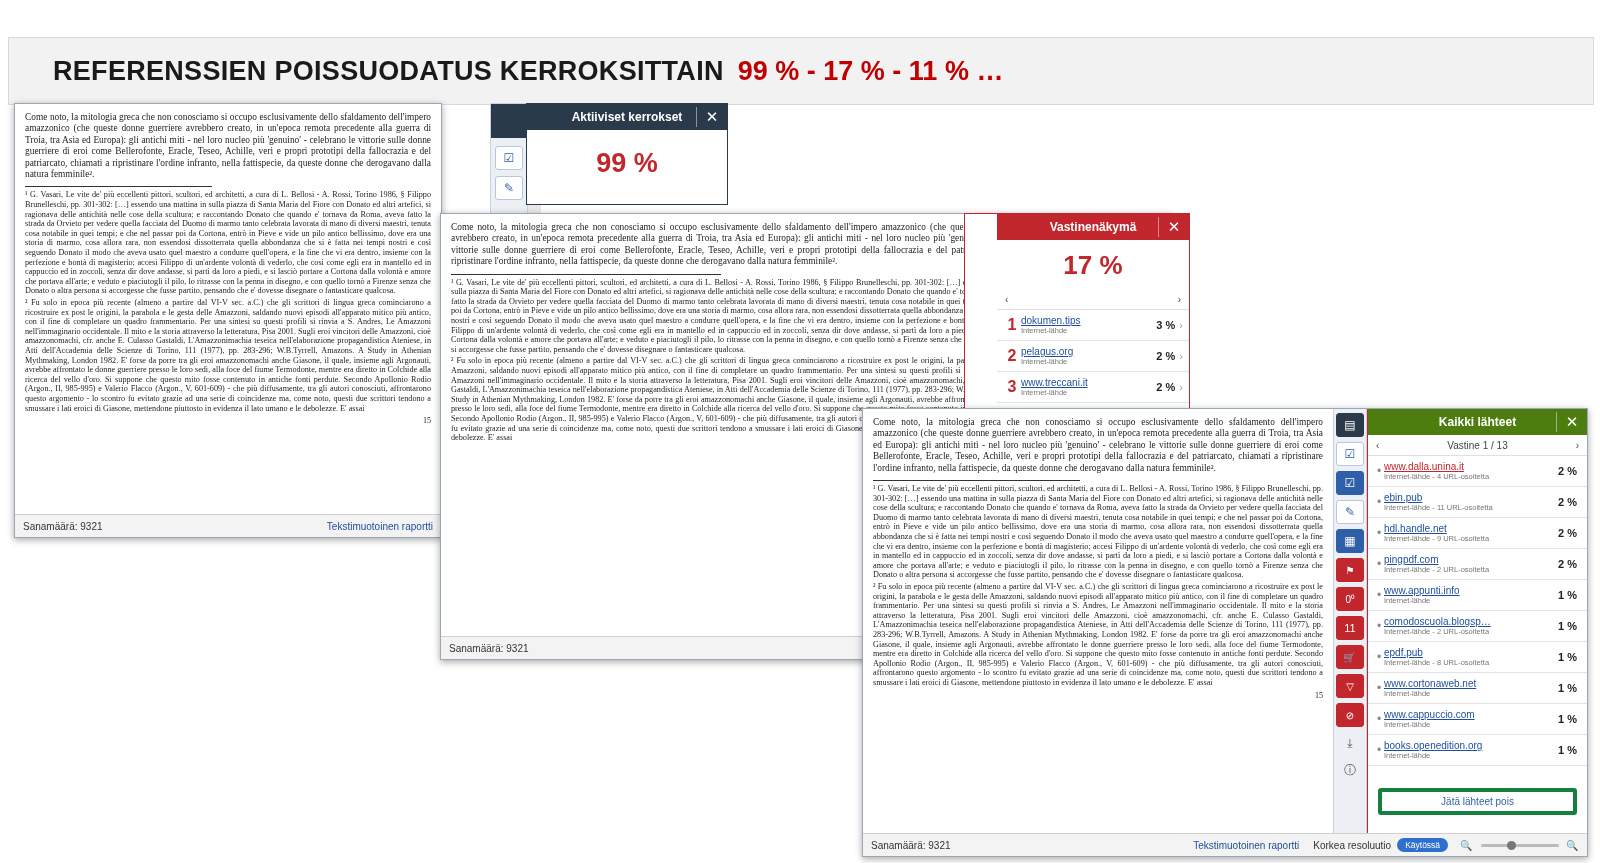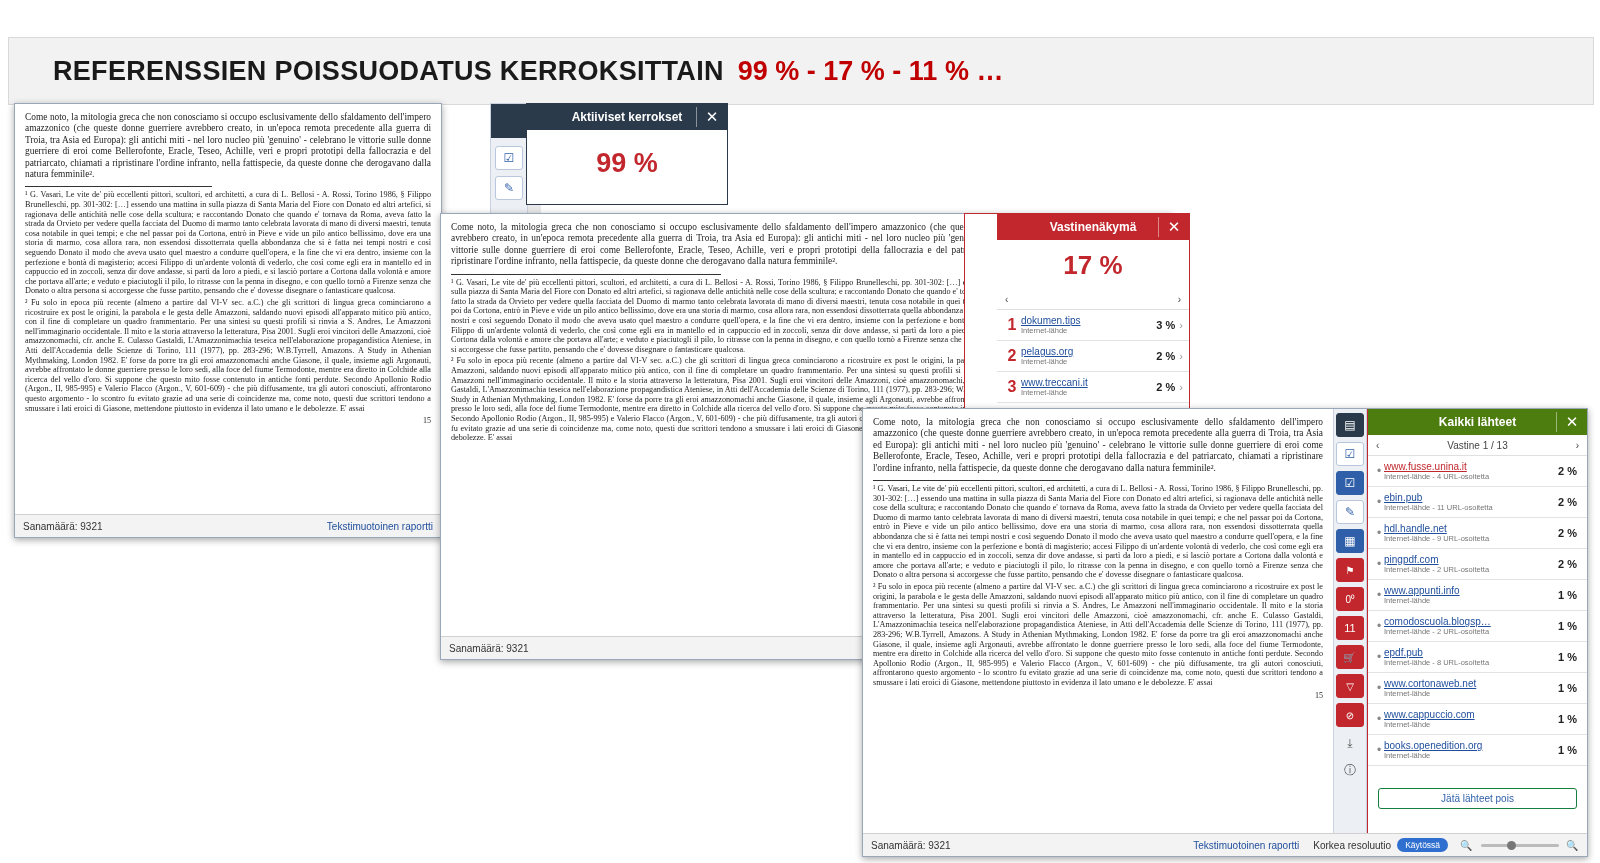--- a/index.html
+++ b/index.html
@@ -42,21 +42,21 @@
 
   .navrow{display:flex;align-items:center;justify-content:space-between;border-bottom:1px solid #e0e0e0;height:20px;padding:0 8px;font-size:10px;color:#444;background:#fff;}
   .bigpct{text-align:center;color:#c1272d;font-weight:bold;}
 
   
   .p1{font-size:9.4px;line-height:11.4px;text-align:justify;}
   .p2{font-size:8.2px;line-height:9.6px;text-align:justify;}
   .sep{border-top:1px solid #333;margin:6px 0 3px 0;width:46%;}
   .pgno{text-align:right;font-size:8px;margin-top:3px;}
 
-  .btnpill{border:1px solid #15803d;color:#2f5fa8;border-radius:3px;background:#fff;font-size:10px;text-align:center;padding:4px 0;}
+  .btnpill{border:4px solid #15803d;color:#2f5fa8;border-radius:3px;background:#fff;font-size:10px;text-align:center;padding:4px 0;}
   .toggle{background:#2f6fd0;color:#fff;border-radius:9px;font-size:8.5px;padding:2px 8px;}
   .slider{height:3px;background:#bbb;border-radius:2px;position:relative;}
   .slider .knob{position:absolute;left:34%;top:-3px;width:9px;height:9px;border-radius:50%;background:#777;}
 </style>
 </head>
 <body>
 
 <div class="banner">
   <span class="banner-text">REFERENSSIEN POISSUODATUS KERROKSITTAIN</span>
   <span class="banner-pct">99 % - 17 % - 11 % …</span>
@@ -200,21 +200,21 @@
     </div>
     <div class="navrow">
       <span>‹</span>
       <span>Vastine 1 / 13</span>
       <span>›</span>
     </div>
     <div id="w3-sources" style="height:326px;overflow:hidden;">
         <div class="src-row" style="height:31px;">
           <div style="width:10px;color:#888;font-size:12px;text-align:center;">•</div>
           <div class="src-main">
-            <div class="src-name red">www.fusse.unina.it</div>
+            <div class="src-name red">www.dalla.unina.it</div>
             <div class="src-sub">Internet-lähde - 4 URL-osoitetta</div>
           </div>
           <div class="src-pct">2 %</div>
         </div>
         <div class="src-row" style="height:31px;">
           <div style="width:10px;color:#888;font-size:12px;text-align:center;">•</div>
           <div class="src-main">
             <div class="src-name">ebin.pub</div>
             <div class="src-sub">Internet-lähde - 11 URL-osoitetta</div>
           </div>

